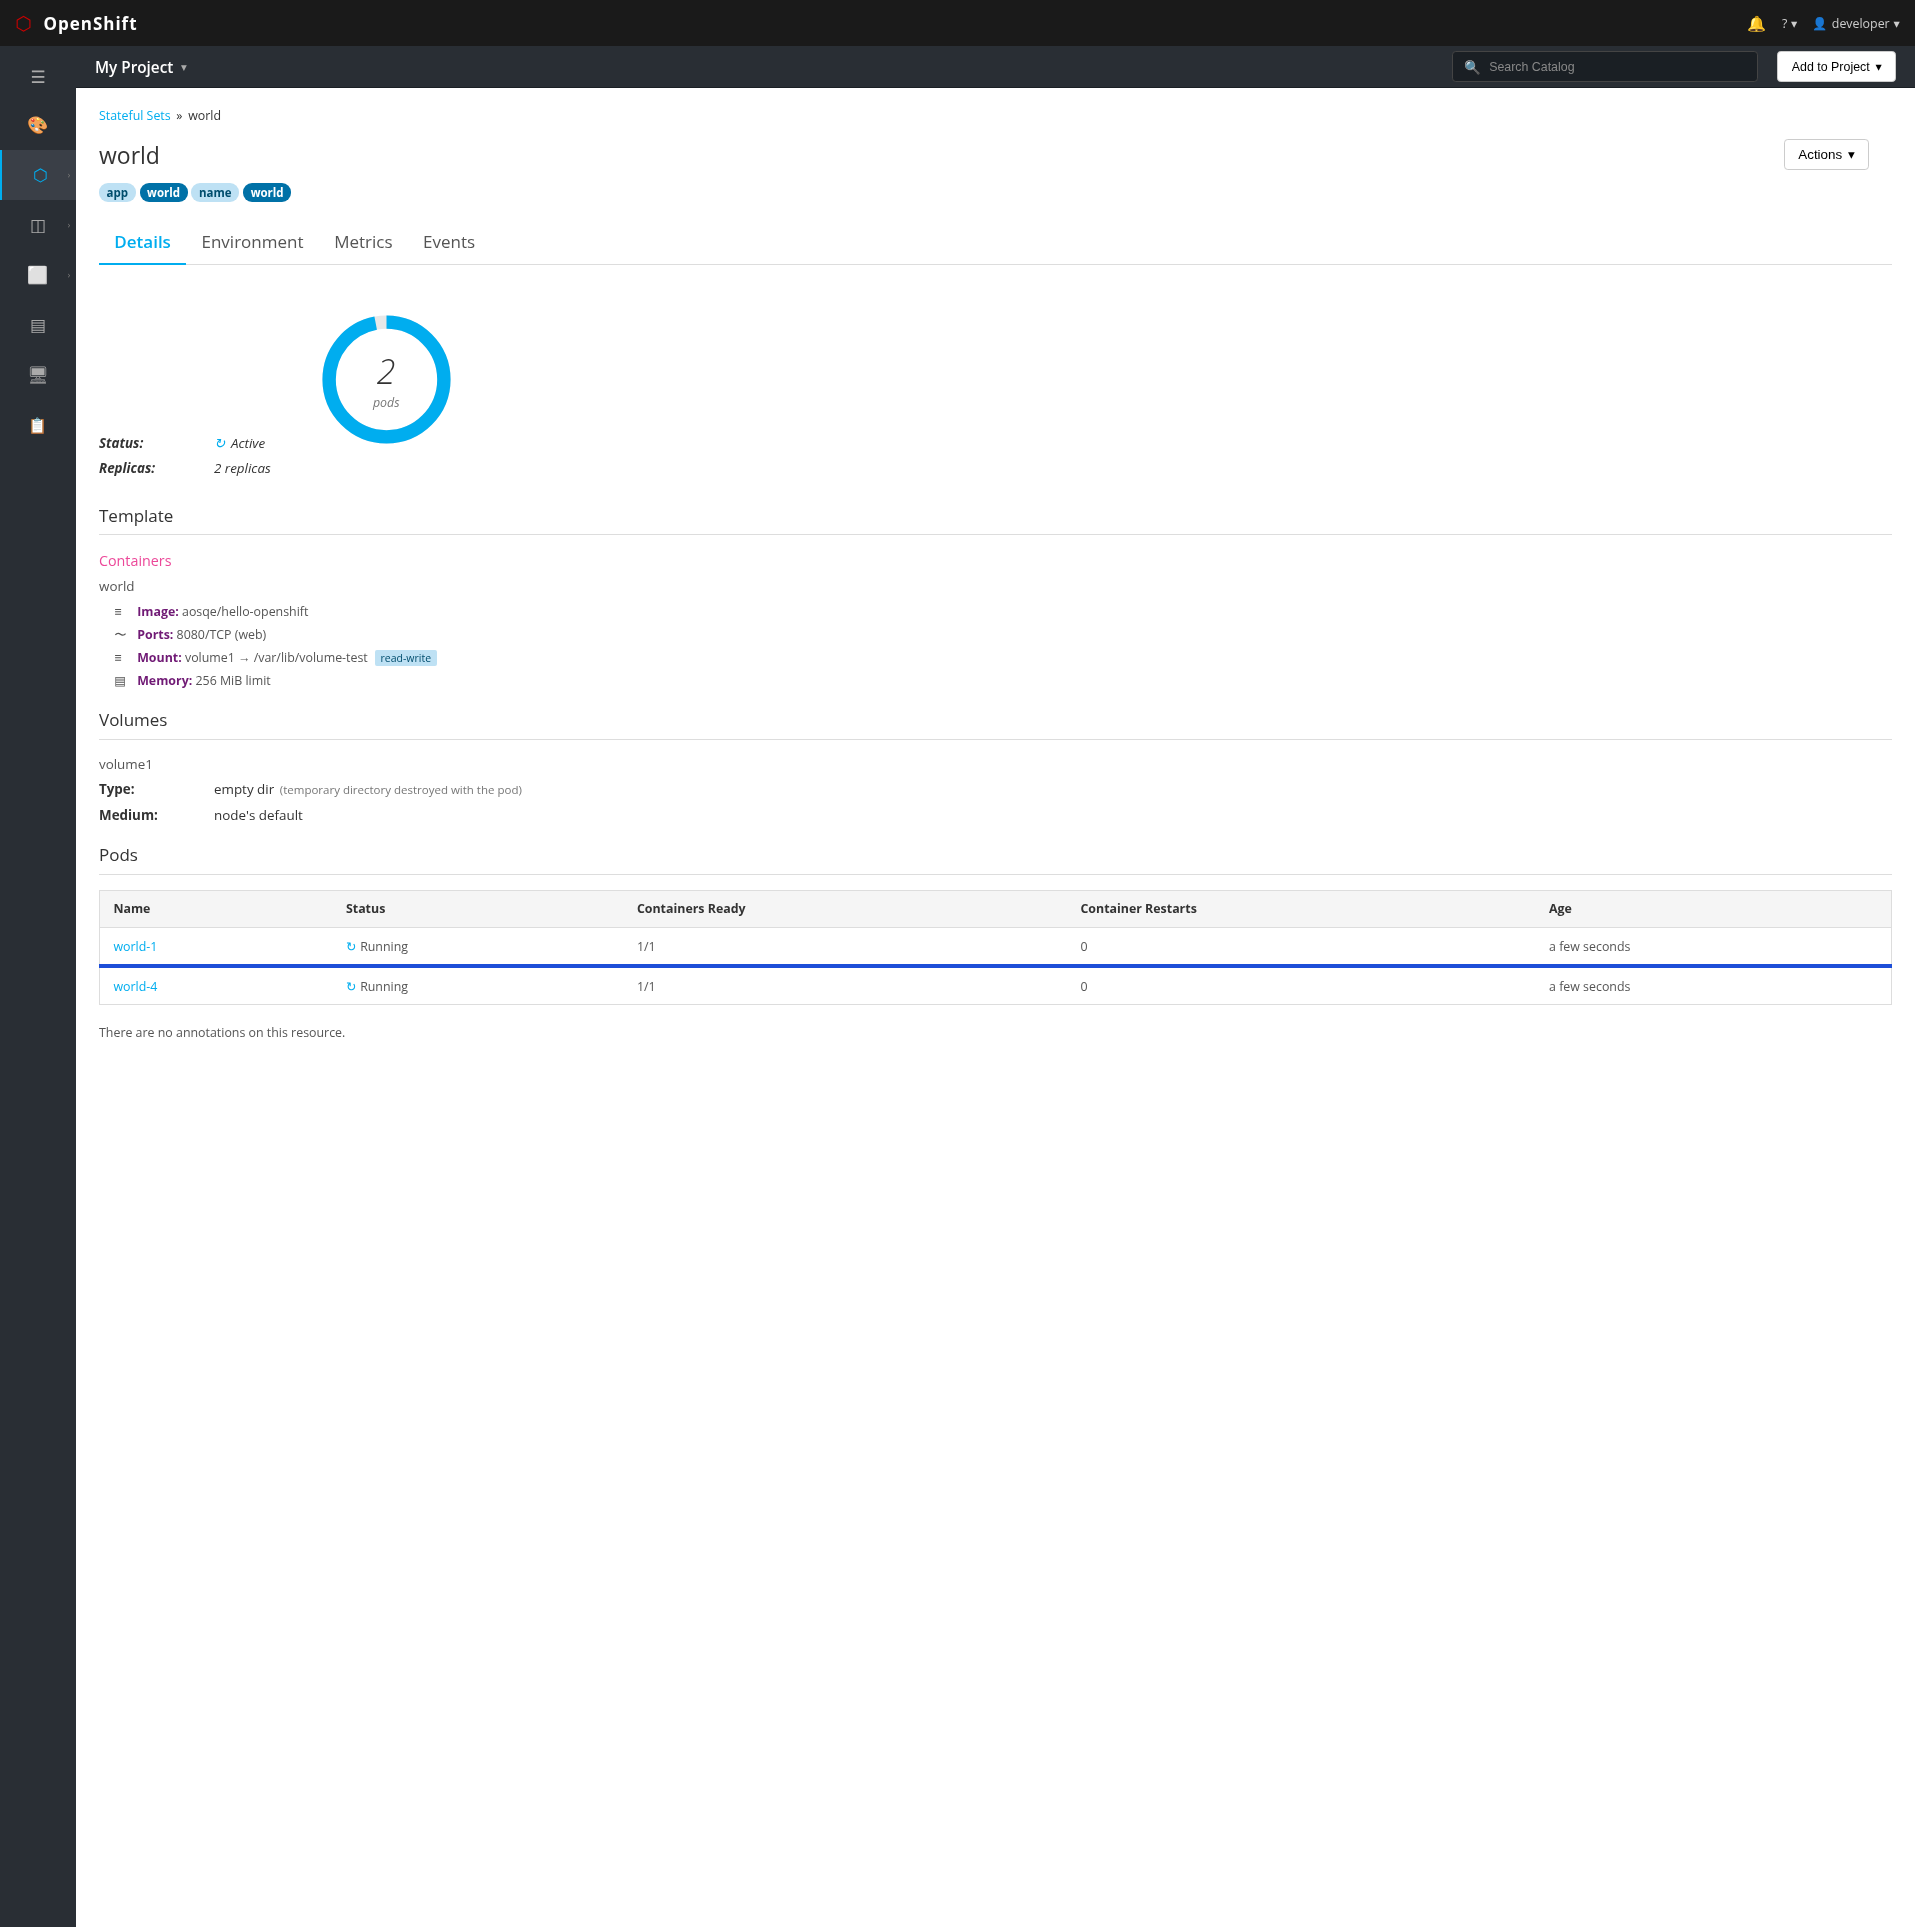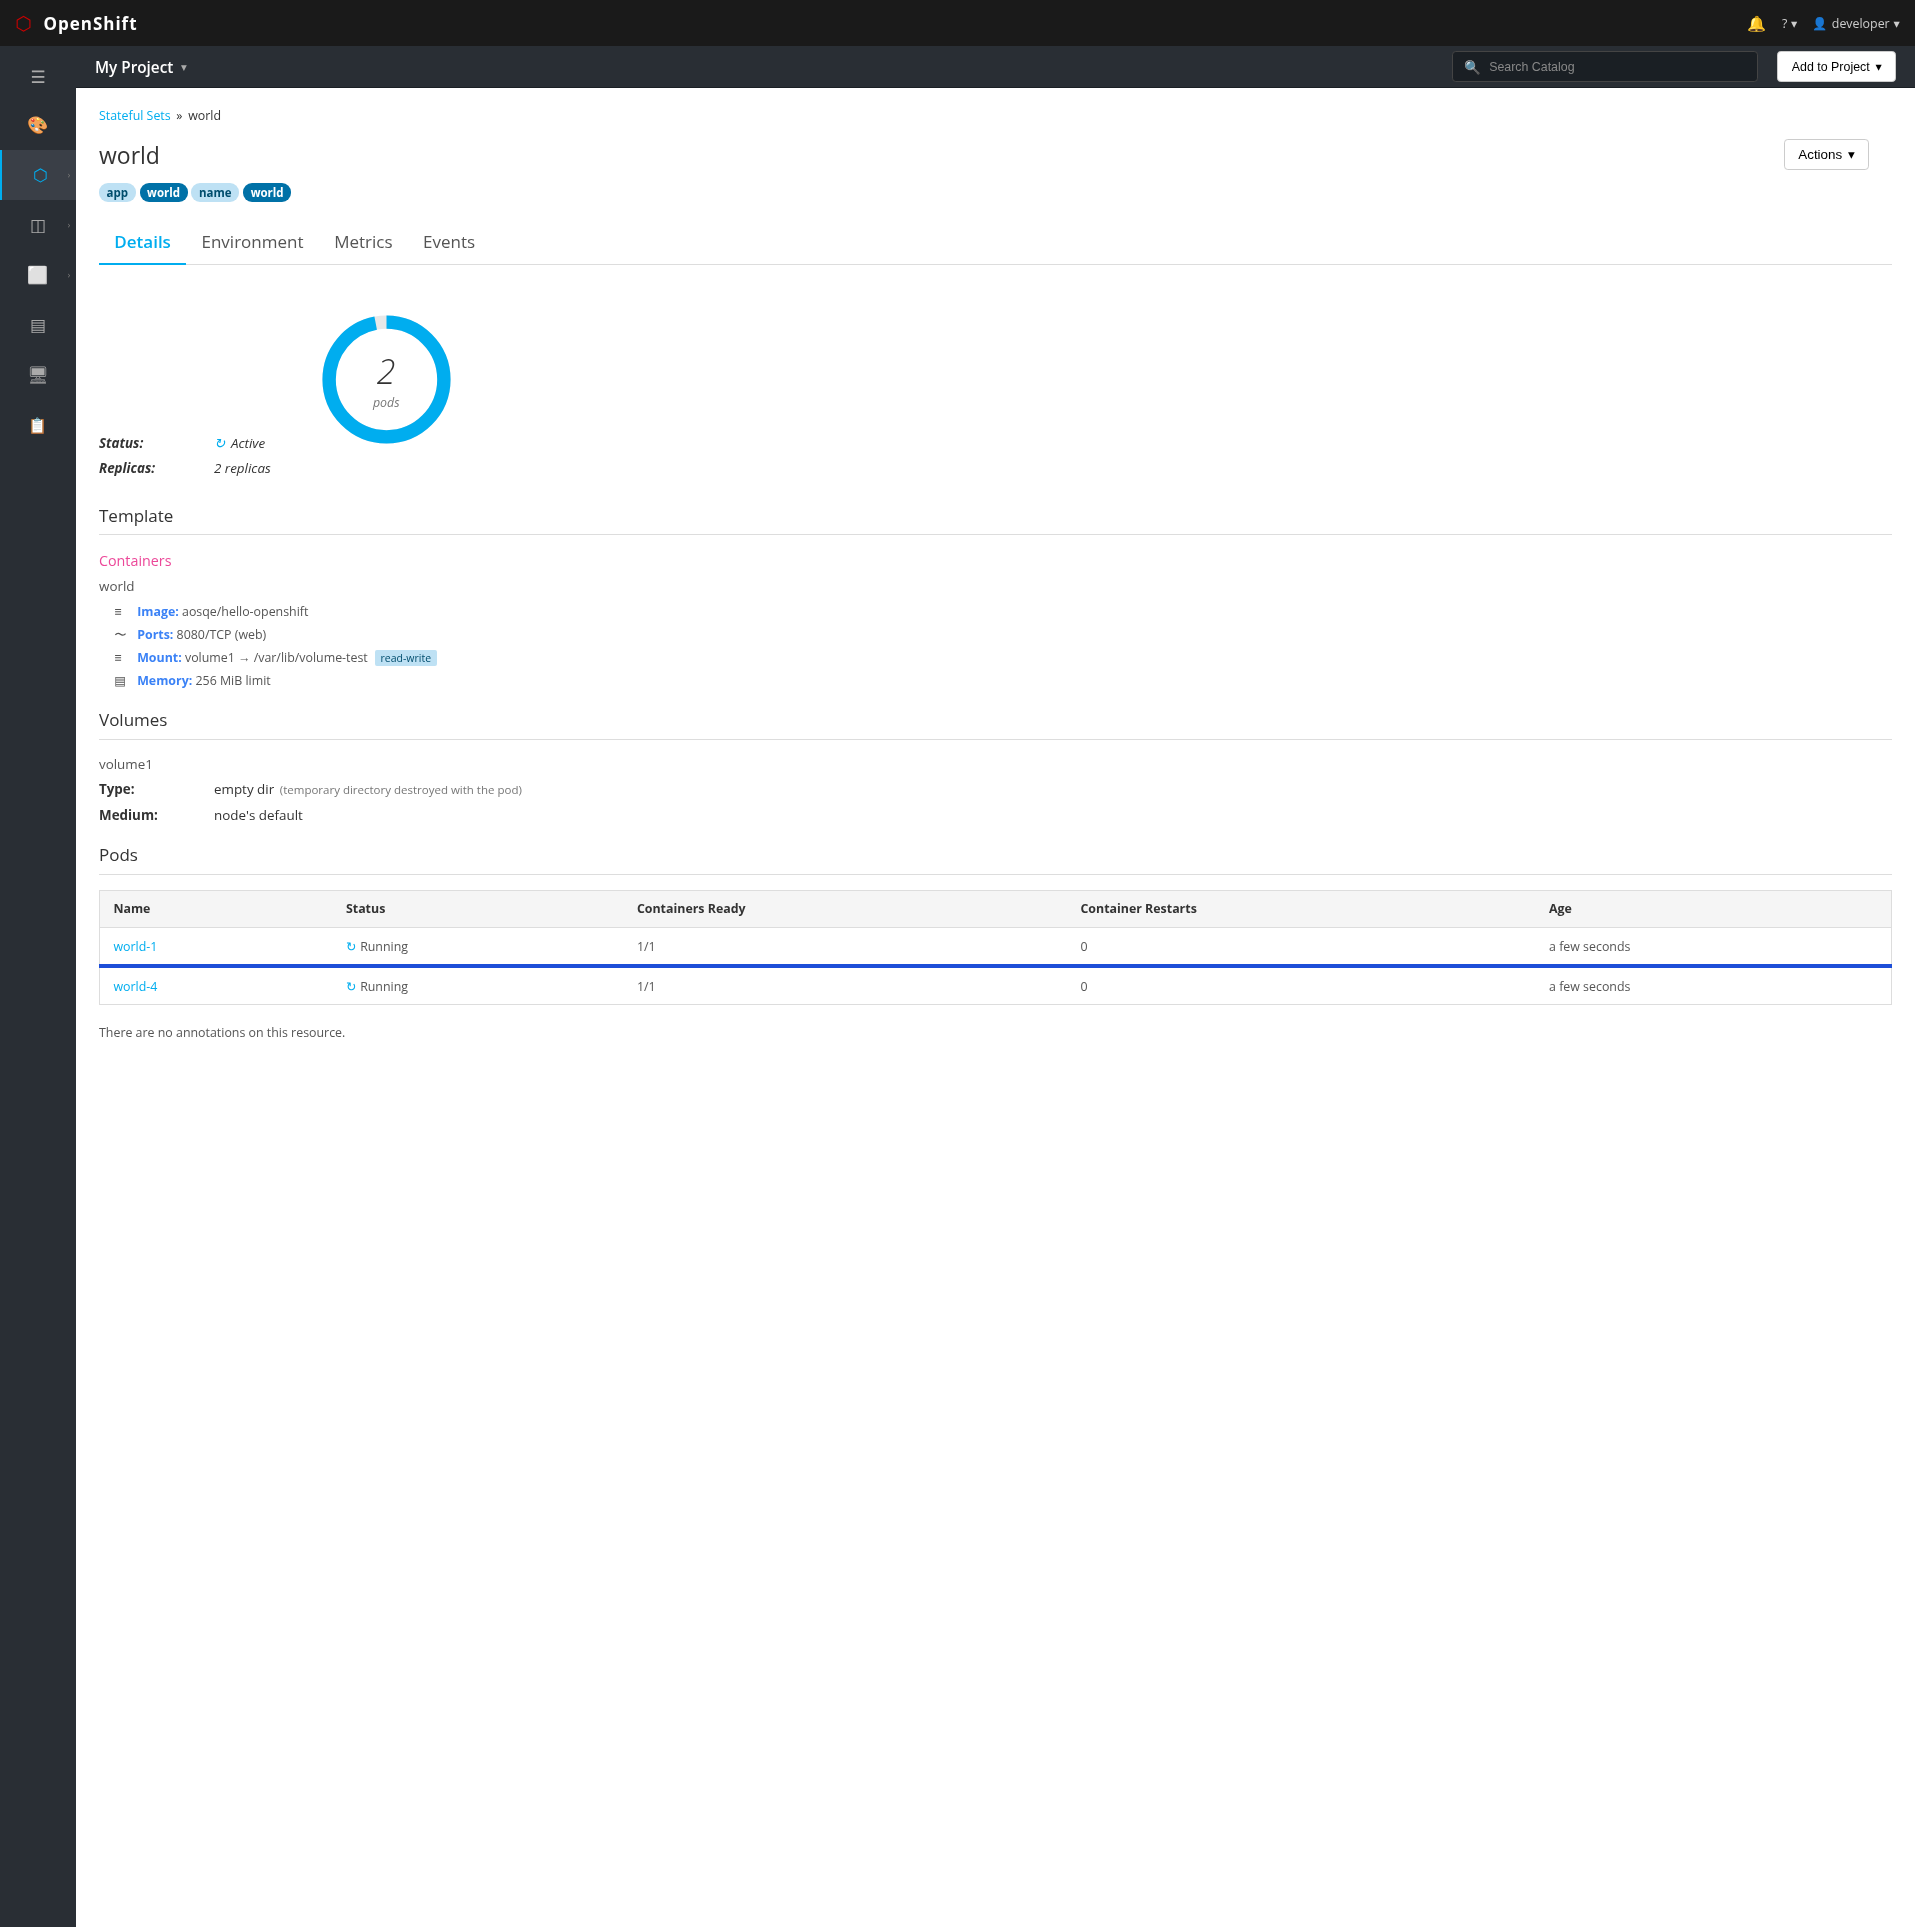--- a/index.html
+++ b/index.html
@@ -203,21 +203,21 @@
 
     
     .section-title { font-size: 17px; font-weight: 400; color: #333; margin: 19px 0 7.6px 0; }
     .section-divider { border: none; border-top: 1px solid #ddd; margin-bottom: 15.3px; }
 
     .subsection-title { font-size: 14.3px; font-weight: 400; color: #ec4899; margin: 11.5px 0 7.6px 0; }
     .container-name { font-size: 13.4px; color: #555; margin-bottom: 7.6px; }
 
     .container-detail { display: flex; align-items: flex-start; margin-bottom: 5.7px; padding-left: 15.3px; gap: 7.6px; font-size: 12.4px; color: #555; }
     .container-detail-icon { color: #555; font-size: 12.4px; width: 15.3px; flex-shrink: 0; }
-    .container-detail-key { font-weight: 700; color: #3b82f6; }
+    .container-detail-key { font-weight: 700; color: #701a75; }
     .badge-readwrite {
       background: #bee1f4;
       color: #004d6d;
       border-radius: 1.9px;
       padding: 1px 5.7px;
       font-size: 10.5px;
       margin-left: 3.8px;
     }
 
     

